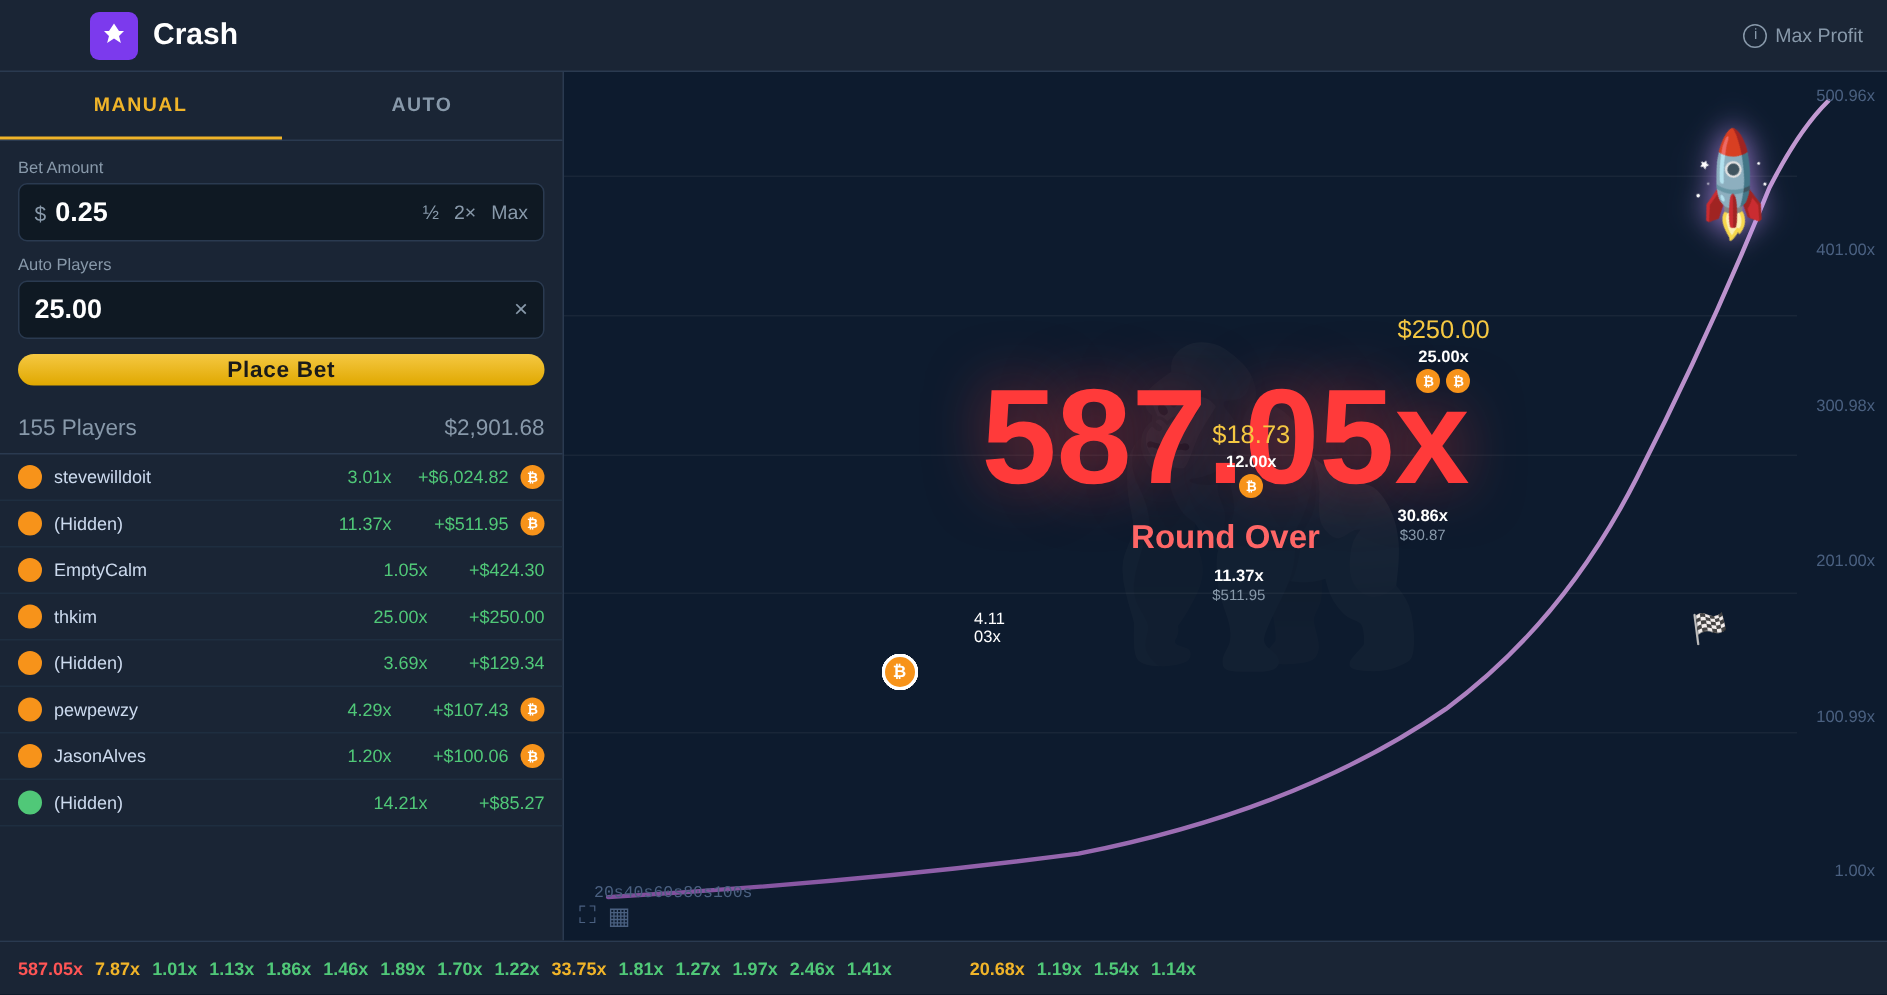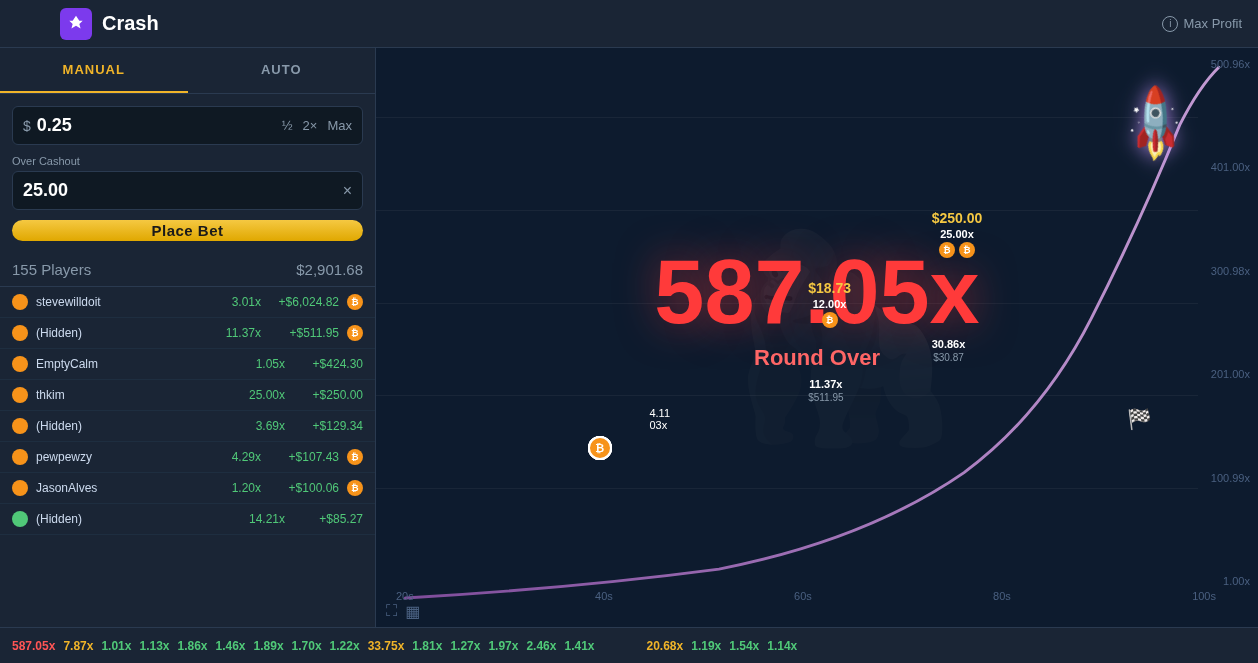--- a/index.html
+++ b/index.html
@@ -261,21 +261,21 @@
       color: #4a6080;
     }
 
     
     .x-axis {
       position: absolute;
       bottom: 25px;
       left: 20px;
       right: 42px;
       display: flex;
-      justify-content: space-between;
+      font-family: Liberation Mono, monospace;
     }
     .x-label {
       font-size: 11px;
       color: #4a6080;
     }
 
     
     .game-curve {
       position: absolute;
       top: 0; left: 0;
@@ -294,23 +294,23 @@
 
     
     .bet-marker {
       position: absolute;
       display: flex;
       flex-direction: column;
       align-items: center;
       gap: 2px;
     }
     .bet-marker-value {
-      font-size: 14px;
+      font-size: 17px;
       color: #f5c842;
-      font-weight: 700;
+      font-weight: 400;
       white-space: nowrap;
     }
     .bet-marker-mult {
       font-size: 11px;
       color: #fff;
       font-weight: 600;
     }
     .bet-marker-amount {
       font-size: 10px;
       color: #8899aa;
@@ -395,35 +395,36 @@
 
   <div class="left-panel">
 
     <div class="tabs">
       <div class="tab active">MANUAL</div>
       <div class="tab">AUTO</div>
     </div>
 
     <div class="bet-form">
       <div>
+        <div class="field-label">Bet Amount</div>
         <div class="bet-amount-row">
           <div class="bet-amount-left">
             <span class="dollar-sign">$</span>
             <span class="bet-value">0.25</span>
           </div>
           <div class="bet-multipliers">
             <button class="mult-btn">½</button>
             <button class="mult-btn">2×</button>
             <button class="mult-btn">Max</button>
           </div>
         </div>
       </div>
 
       <div>
-        <div class="field-label">Over Cashout</div>
+        <div class="field-label">Auto Players</div>
         <div class="cashout-row">
           <span class="cashout-value">25.00</span>
           <button class="close-btn">×</button>
         </div>
       </div>
 
       <button class="place-bet-btn">Place Bet</button>
     </div>
 
     <div class="players-header">

